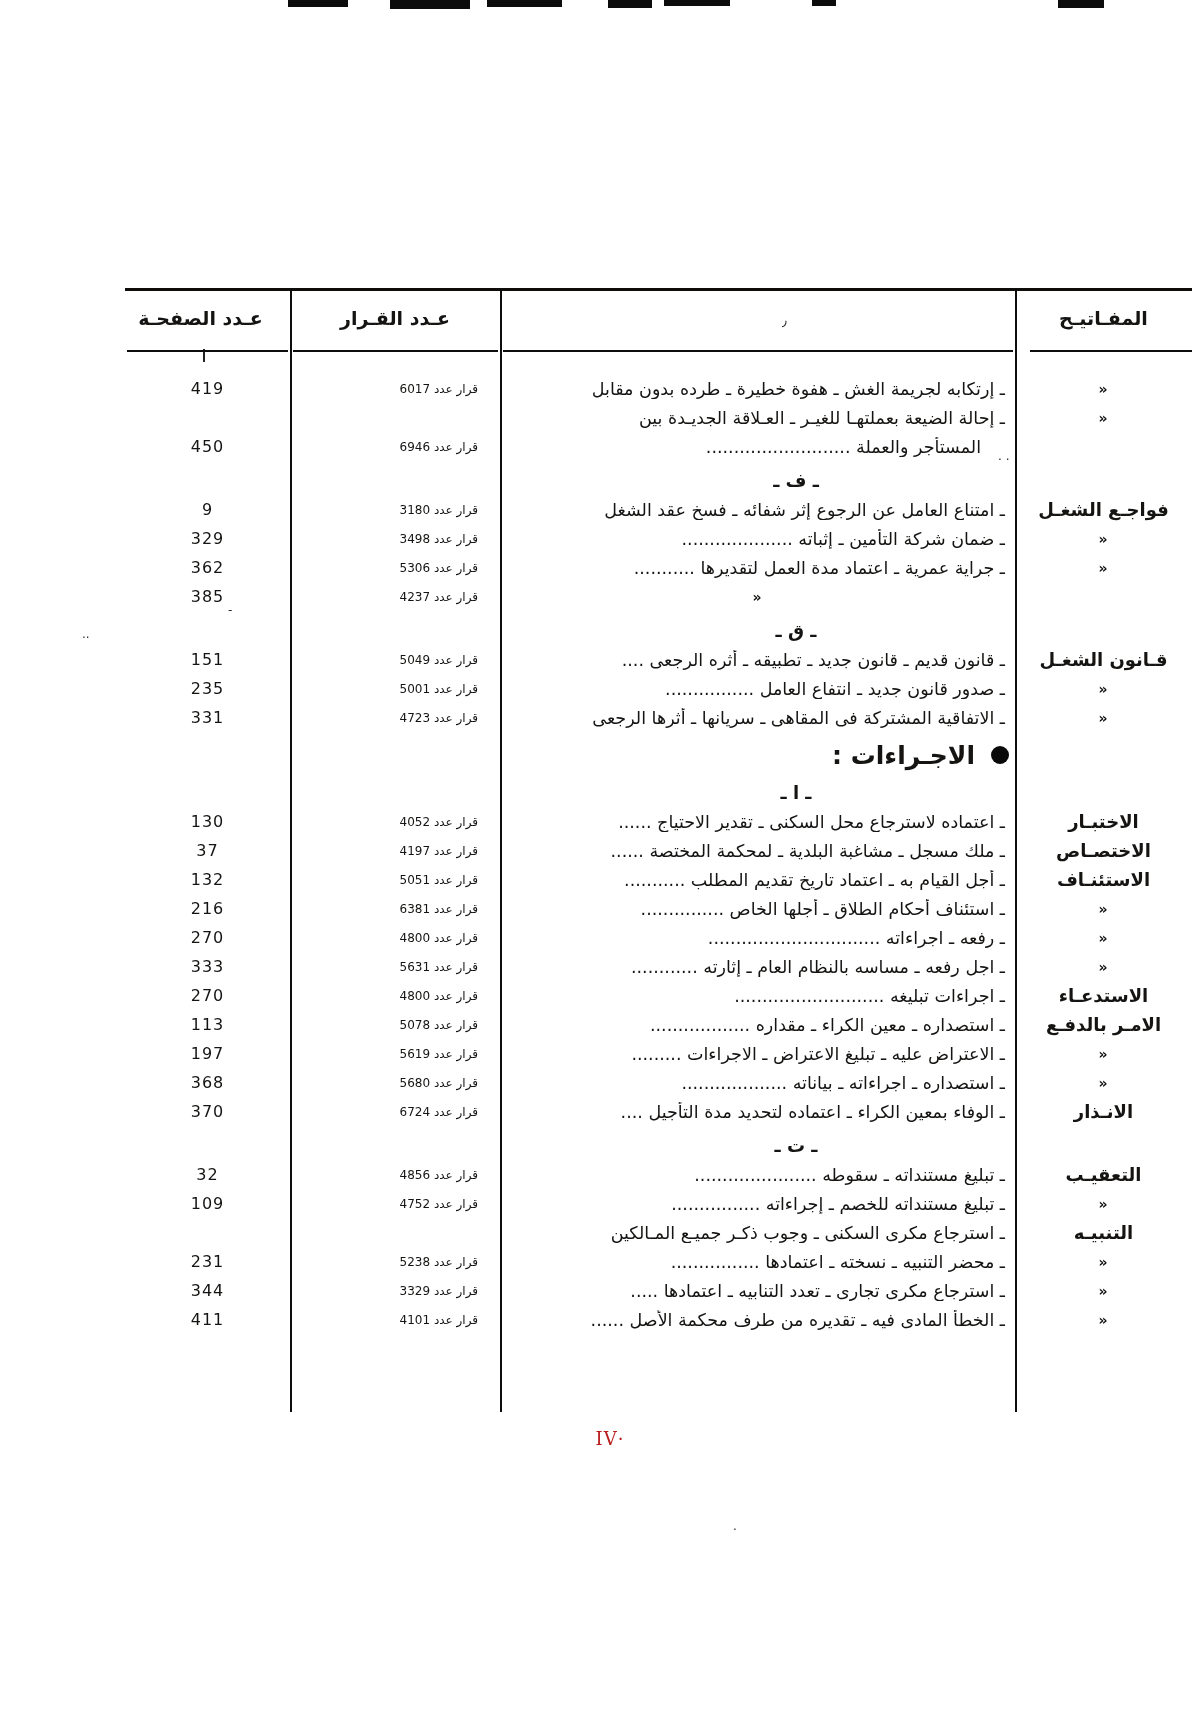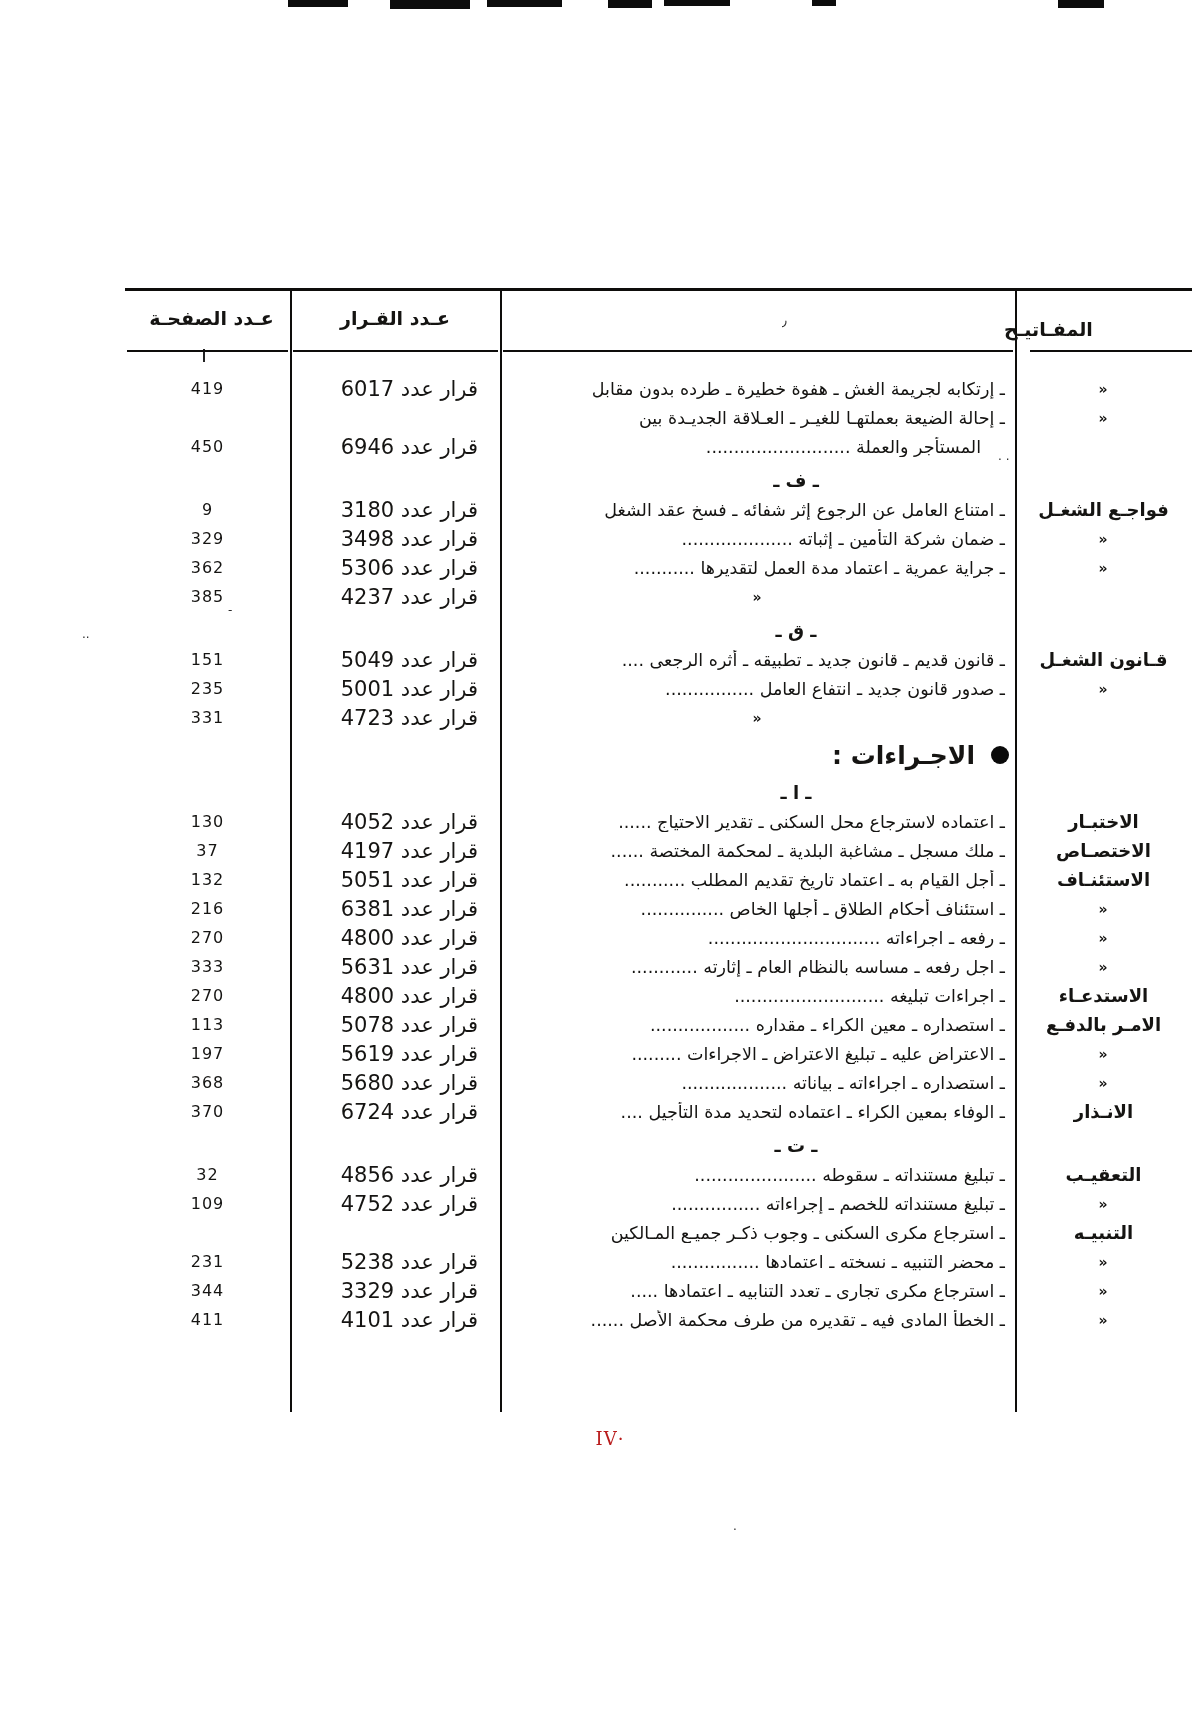--- a/index.html
+++ b/index.html
@@ -30,21 +30,21 @@
   }
 
   .tbody { position:absolute; left:125px; top:352px; width:1067px; padding-top:22px; }
 
   .line-row {
     display:grid;
     grid-template-columns:165px 210px 515px 177px;
     height:29px; align-items:center;
   }
   .cell-page { text-align:center; font-size:16px; letter-spacing:1px; }
-  .cell-decision { direction:rtl; text-align:right; padding-right:22px; font-size:21px; white-space:nowrap; }
+  .cell-decision { direction:rtl; text-align:right; padding-right:22px; font-size:12px; white-space:nowrap; }
   .cell-desc {
     direction:rtl; text-align:right;
     padding-right:10px; padding-left:8px;
     font-size:17.5px; white-space:nowrap; overflow:hidden;
   }
   .cell-desc.indent { padding-right:34px; }
   .cell-keys { text-align:center; font-weight:bold; font-size:18px; white-space:nowrap; }
   .cell-keys.ditto { font-size:14px; font-weight:bold; letter-spacing:1px; }
 
   .divider {
@@ -94,23 +94,23 @@
 
   <div class="rule-h rule-top" style="left:125px;top:288px;width:1067px;"></div>
   <div class="rule-h" style="left:127px;top:350px;width:161px;"></div>
   <div class="rule-h" style="left:293px;top:350px;width:205px;"></div>
   <div class="rule-h" style="left:503px;top:350px;width:510px;"></div>
   <div class="rule-h" style="left:1030px;top:350px;width:162px;"></div>
   <div class="rule-v" style="left:290px;top:288px;height:1124px;"></div>
   <div class="rule-v" style="left:500px;top:288px;height:1124px;"></div>
   <div class="rule-v" style="left:1015px;top:288px;height:1124px;"></div>
 
-  <div class="col-header" style="left:129px;width:165px;">عـدد الصفحـة</div>
+  <div class="col-header" style="left:118px;width:165px;">عـدد الصفحـة</div>
   <div class="col-header" style="left:290px;width:210px;">عـدد القـرار</div>
-  <div class="col-header" style="left:960px;width:177px;margin-top:11px;">المفـاتيـح</div>
+  <div class="col-header" style="left:1015px;width:177px;">المفـاتيـح</div>
 
   <div class="tbody">
       <div class="line-row">
         <div class="cell-page">419</div>
         <div class="cell-decision">قرار عدد 6017</div>
         <div class="cell-desc">ـ إرتكابه لجريمة الغش ـ هفوة خطيرة ـ طرده بدون مقابل</div>
         <div class="cell-keys ditto">»</div>
       </div>
       <div class="line-row">
         <div class="cell-page"></div>
@@ -157,20 +157,21 @@
       </div>
       <div class="line-row">
         <div class="cell-page">235</div>
         <div class="cell-decision">قرار عدد 5001</div>
         <div class="cell-desc">ـ صدور قانون جديد ـ انتفاع العامل ................</div>
         <div class="cell-keys ditto">»</div>
       </div>
       <div class="line-row">
         <div class="cell-page">331</div>
         <div class="cell-decision">قرار عدد 4723</div>
+        <div class="cell-desc">ـ الاتفاقية المشتركة فى المقاهى ـ سريانها ـ أثرها الرجعى</div>
         <div class="cell-keys ditto">»</div>
       </div>
       <div class="heading">
         <span class="bullet"></span>
         <span>الاجـراءات :</span>
       </div>
       <div class="divider">ـ ا ـ</div>
       <div class="line-row">
         <div class="cell-page">130</div>
         <div class="cell-decision">قرار عدد 4052</div>

